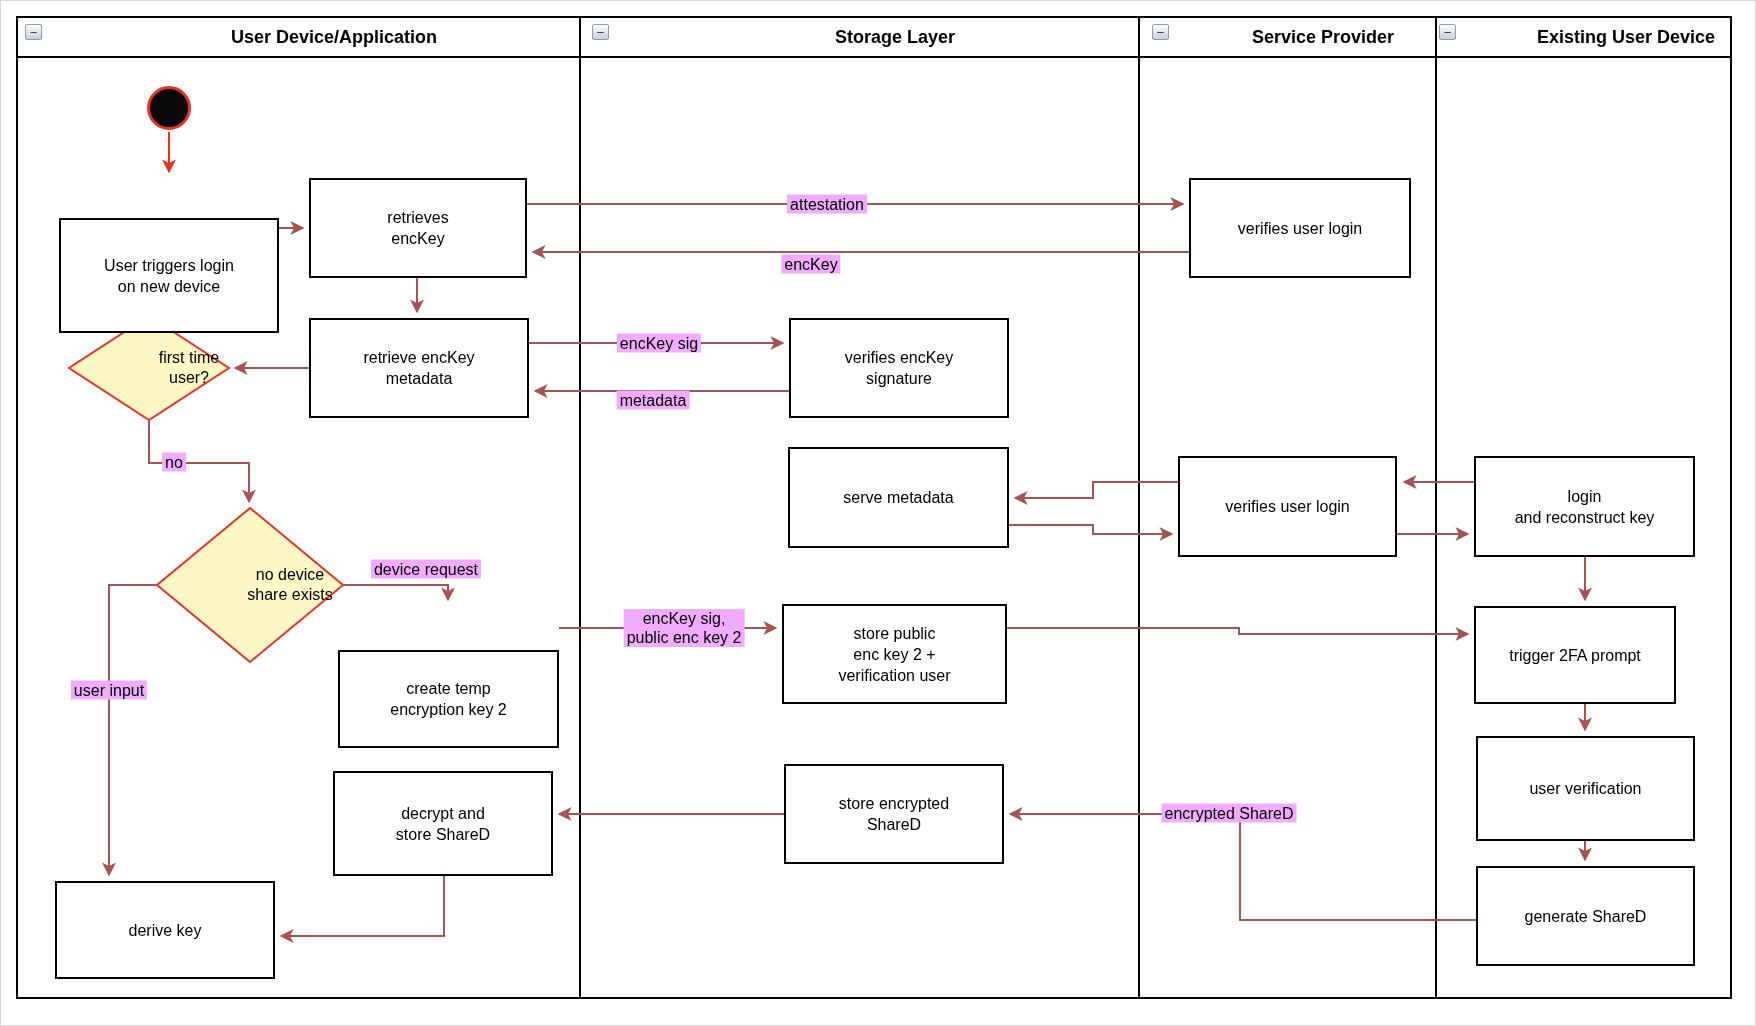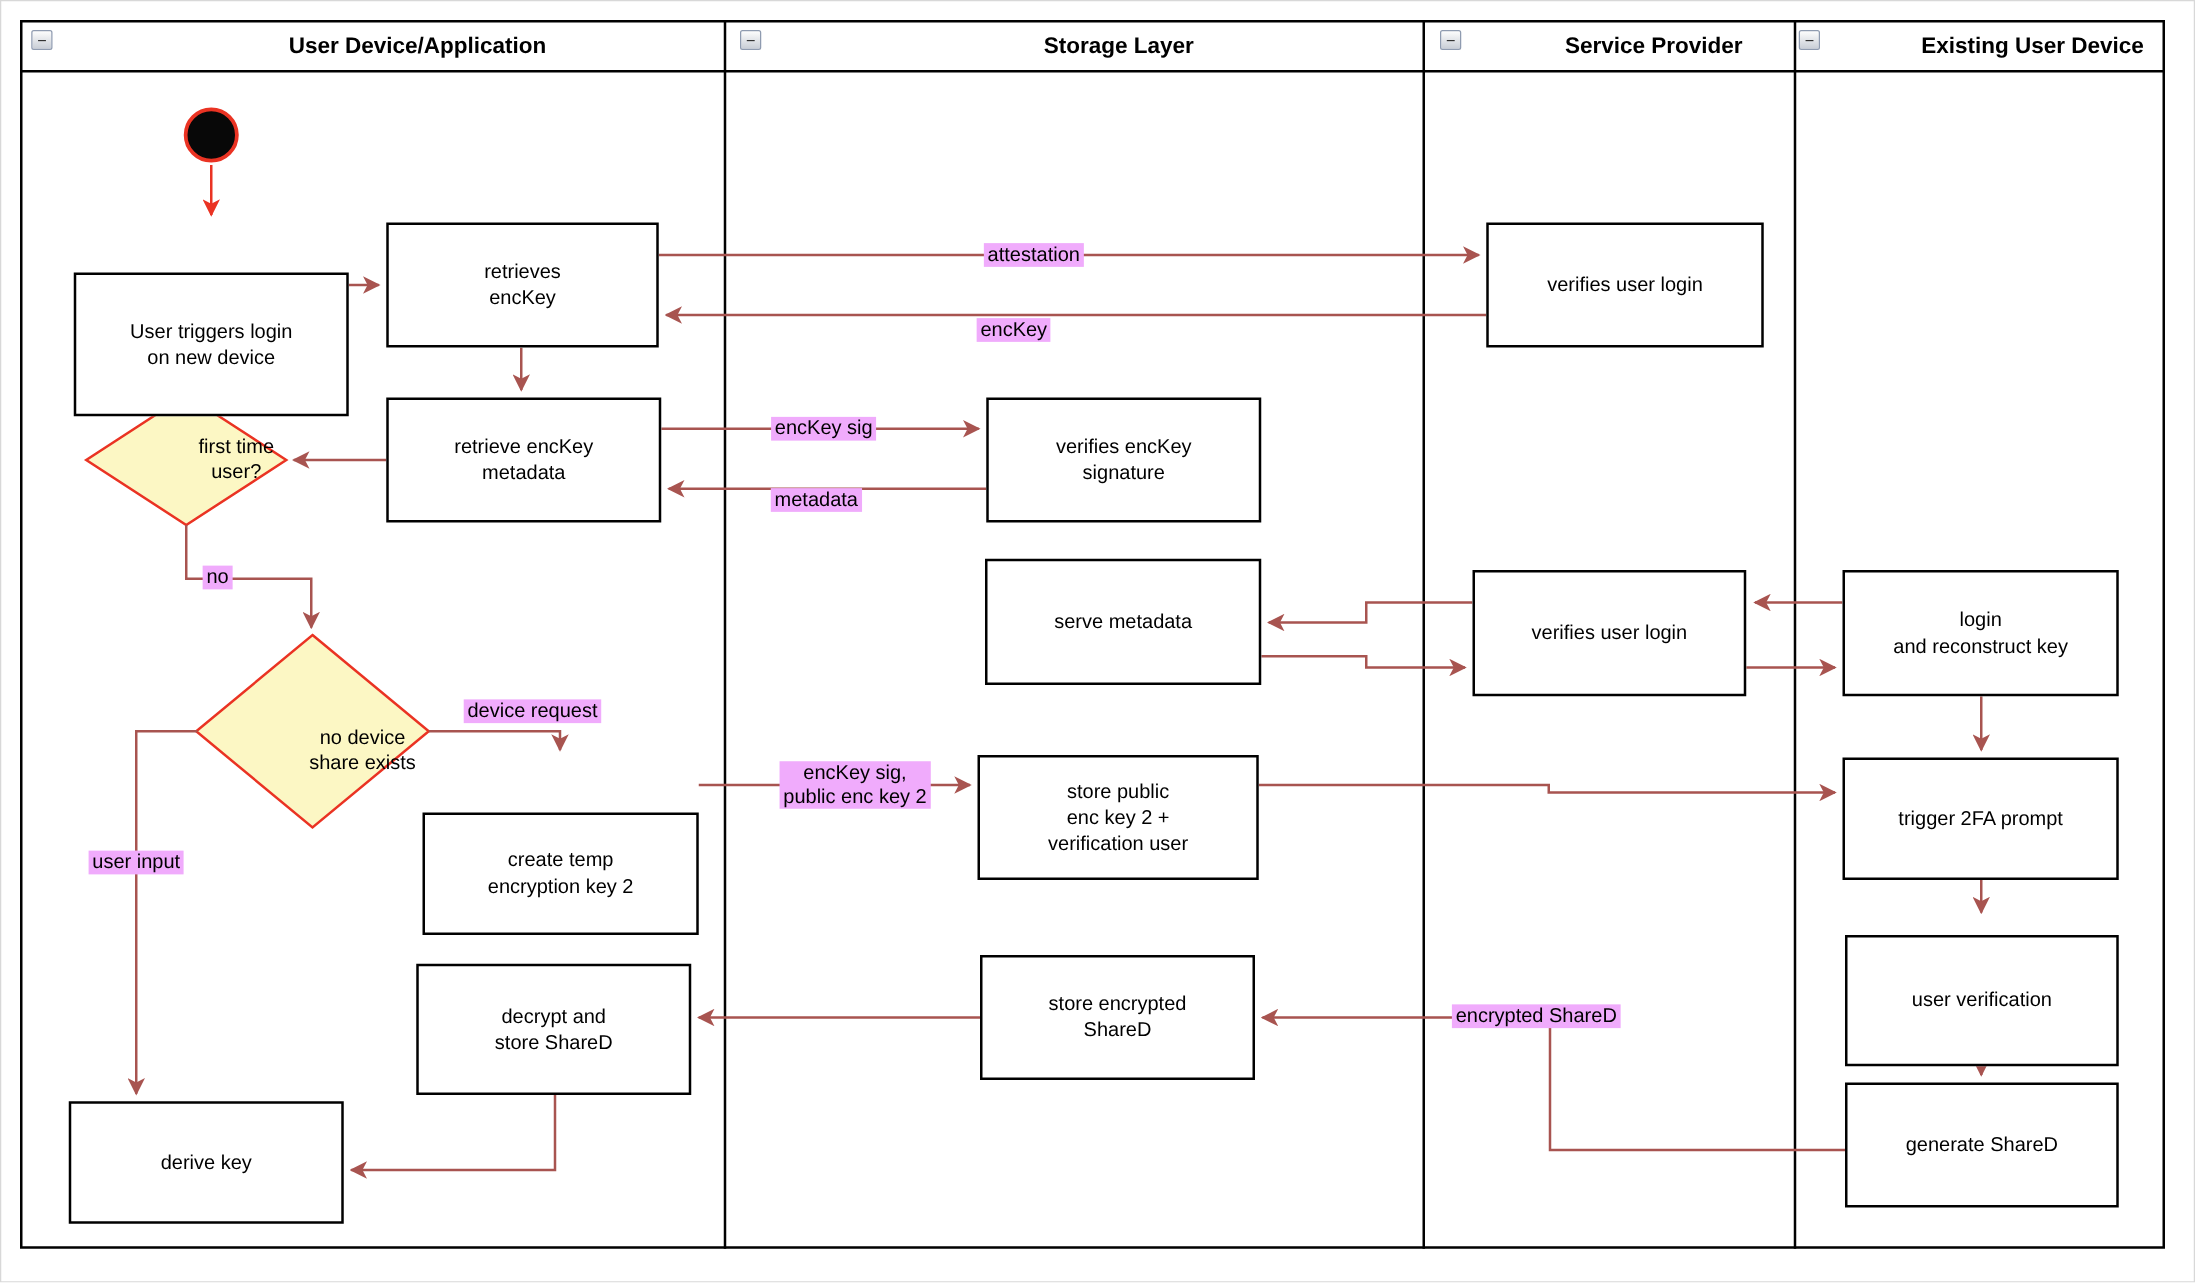--- a/index.html
+++ b/index.html
@@ -85,21 +85,21 @@
       <polyline points="1475,919 1239,919 1239,813 1009,813" fill="none" stroke="#a85450" stroke-width="2" marker-end="url(#arrow)"></polyline>
       <polyline points="783,813 558,813" fill="none" stroke="#a85450" stroke-width="2" marker-end="url(#arrow)"></polyline>
       <polyline points="443,875 443,935 280,935" fill="none" stroke="#a85450" stroke-width="2" marker-end="url(#arrow)"></polyline>
       <polyline points="157,584 108,584 108,874" fill="none" stroke="#a85450" stroke-width="2" marker-end="url(#arrow)"></polyline>
     </svg>
 
   <div class="start-node" style="left:146px;top:85px;"></div>
 
 <div class="dlabel" style="left: 148px; top: 367px;">first time
 user?</div>
-    <div class="dlabel" style="left: 249px; top: 600px;">no device
+    <div class="dlabel" style="left: 249px; top: 584px;">no device
 share exists</div>
     <div class="node" style="left: 58px; top: 177px; width: 220px; height: 115px; margin-top: 40px;">
       <div>User triggers login</div>
       <div>on new device</div>
     </div>
     <div class="node" style="left: 308px; top: 177px; width: 218px; height: 100px;">
       <div>retrieves</div>
       <div>encKey</div>
     </div>
     <div class="node" style="left: 1188px; top: 177px; width: 222px; height: 100px;">
@@ -125,24 +125,24 @@
     </div>
     <div class="node" style="left: 337px; top: 605px; width: 221px; height: 98px; margin-top: 44px;">
       <div>create temp</div>
       <div>encryption key 2</div>
     </div>
     <div class="node" style="left: 781px; top: 603px; width: 225px; height: 100px;">
       <div>store public</div>
       <div>enc key 2 +</div>
       <div>verification user</div>
     </div>
-    <div class="node" style="left: 1473px; top: 605px; width: 221px; height: 98px;">
+    <div class="node" style="left: 1473px; top: 605px; width: 202px; height: 98px;">
       <div>trigger 2FA prompt</div>
     </div>
-    <div class="node" style="left: 1475px; top: 735px; width: 219px; height: 105px; margin-top: 12px;">
+    <div class="node" style="left: 1475px; top: 735px; width: 219px; height: 105px;">
       <div>user verification</div>
     </div>
     <div class="node" style="left: 783px; top: 763px; width: 220px; height: 100px;">
       <div>store encrypted</div>
       <div>ShareD</div>
     </div>
     <div class="node" style="left: 332px; top: 770px; width: 220px; height: 105px;">
       <div>decrypt and</div>
       <div>store ShareD</div>
     </div>

